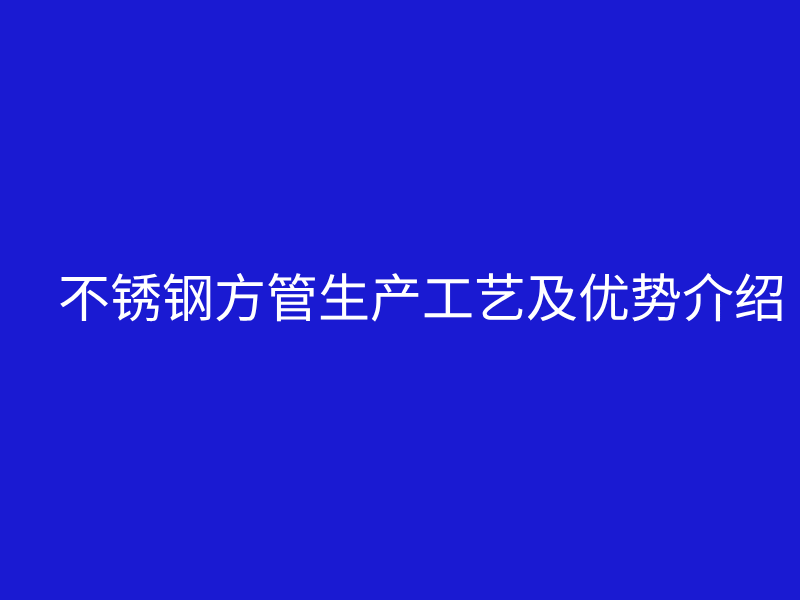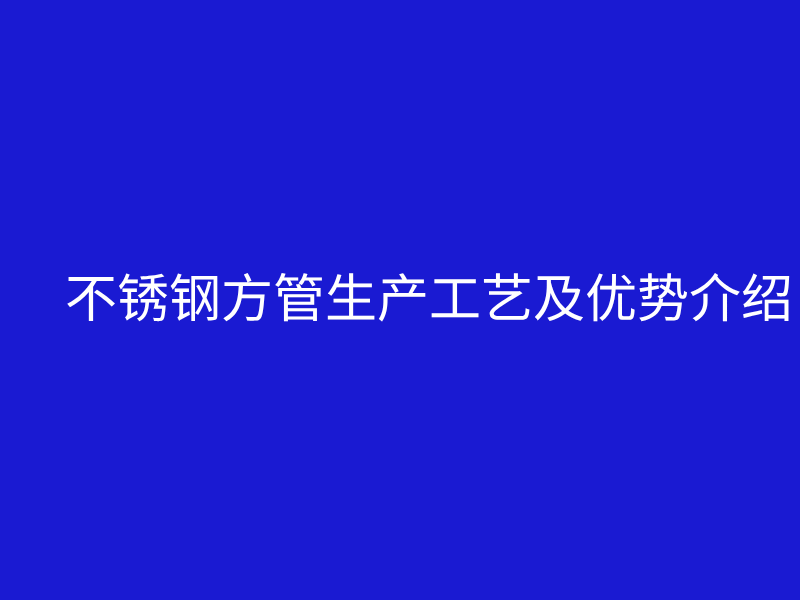--- a/index.html
+++ b/index.html
@@ -28,21 +28,21 @@
 
   
   .headline-wrap {
     position: absolute;
     left: 0;
     top: 0;
     width: 800px;
     height: 600px;
     display: flex;
     align-items: center;
-    justify-content: center;
+    justify-content: flex-start;
   }
 
   .headline {
     margin: 0;
     padding: 0 0 0 58px;
     font-family: "DejaVu Sans", "Liberation Sans", sans-serif;
     font-size: 52px;
     font-weight: 400;
     line-height: 1.0;
     letter-spacing: 0px;

